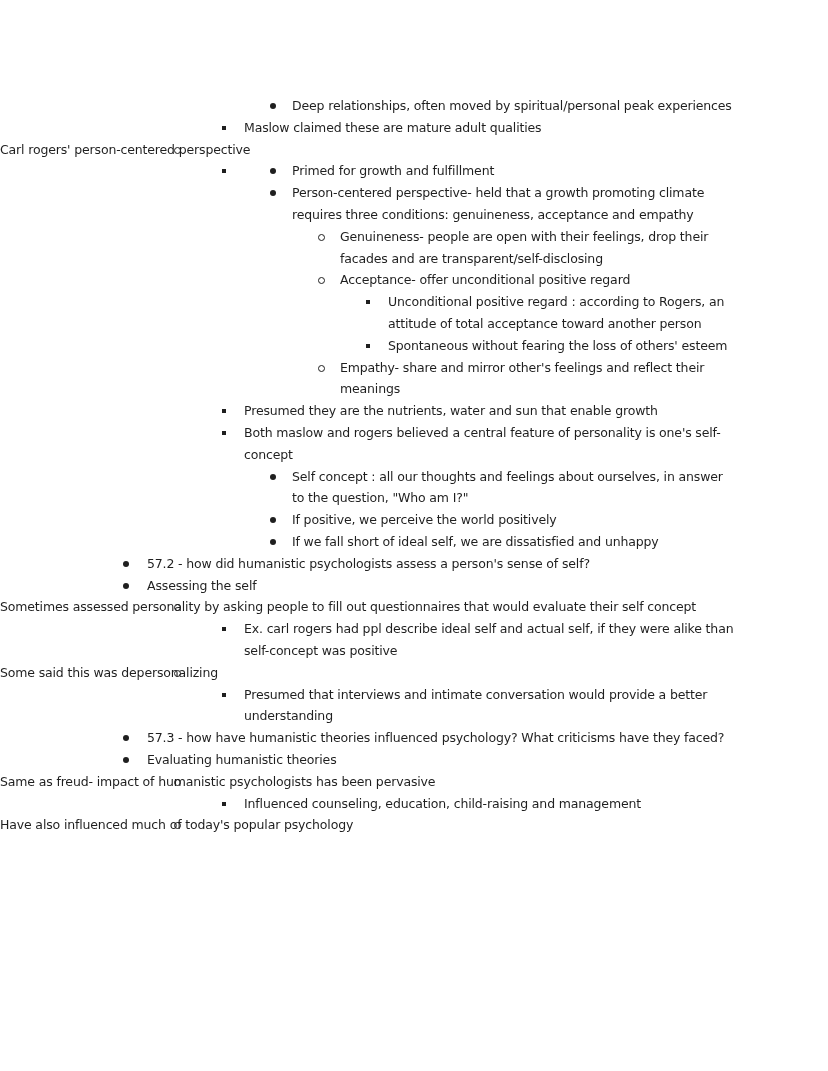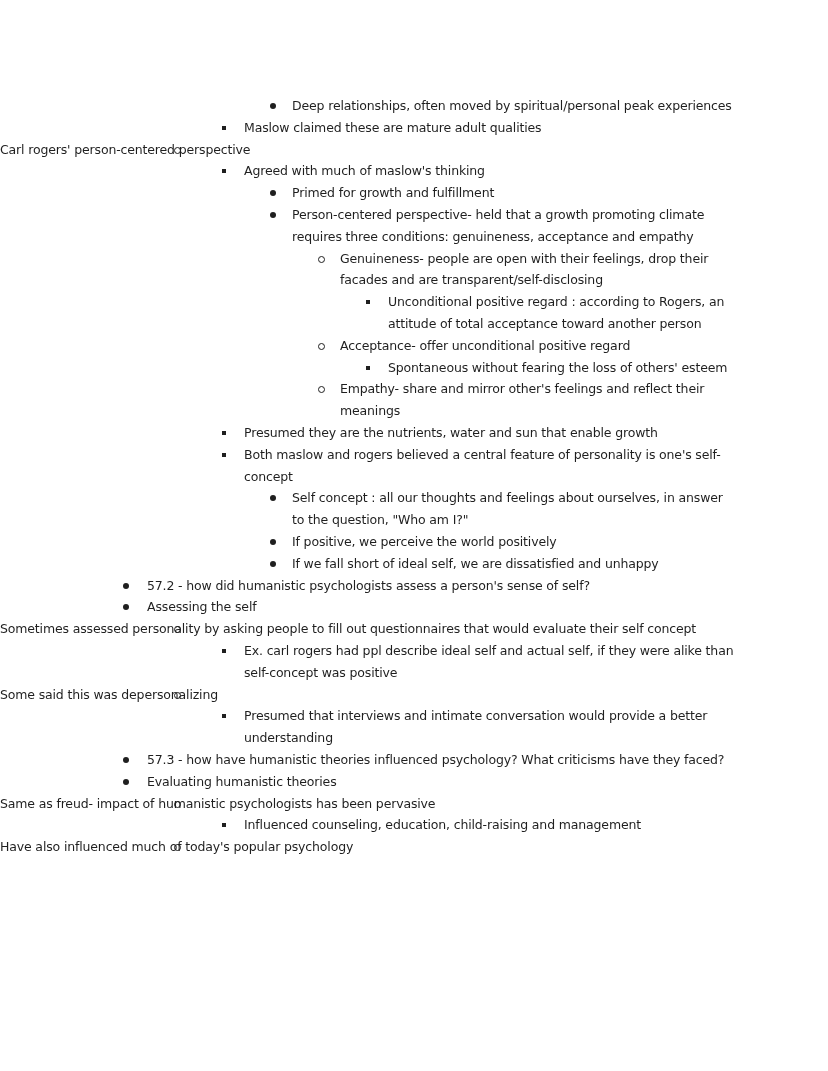--- a/index.html
+++ b/index.html
@@ -71,26 +71,26 @@
   }
 </style>
 </head>
 <body>
 
 <div class="page">
   <div class="notes">
       <div class="item lv3"><span class="bullet b-filled"></span><span>Deep relationships, often moved by spiritual/personal peak experiences</span></div>
       <div class="item lv2"><span class="bullet b-square"></span><span>Maslow claimed these are mature adult qualities</span></div>
       <div class="item lv1"><span class="bullet b-open"></span><span>Carl rogers' person-centered perspective</span></div>
-      <div class="item lv2"><span class="bullet b-square"></span><span>Agreed with much of maslow's thinking</span></div>
+      <div class="item lv2"><span class="bullet b-square"></span></div>
       <div class="item lv3"><span class="bullet b-filled"></span><span>Primed for growth and fulfillment</span></div>
       <div class="item lv3"><span class="bullet b-filled"></span><span>Person-centered perspective- held that a growth promoting climate requires three conditions: genuineness, acceptance and empathy</span></div>
       <div class="item lv4"><span class="bullet b-open"></span><span>Genuineness- people are open with their feelings, drop their facades and are transparent/self-disclosing</span></div>
+      <div class="item lv4"><span class="bullet b-open"></span><span>Acceptance- offer unconditional positive regard</span></div>
       <div class="item lv5"><span class="bullet b-square"></span><span>Unconditional positive regard : according to Rogers, an attitude of total acceptance toward another person</span></div>
-      <div class="item lv4"><span class="bullet b-open"></span><span>Acceptance- offer unconditional positive regard</span></div>
       <div class="item lv5"><span class="bullet b-square"></span><span>Spontaneous without fearing the loss of others' esteem</span></div>
       <div class="item lv4"><span class="bullet b-open"></span><span>Empathy- share and mirror other's feelings and reflect their meanings</span></div>
       <div class="item lv2"><span class="bullet b-square"></span><span>Presumed they are the nutrients, water and sun that enable growth</span></div>
       <div class="item lv2"><span class="bullet b-square"></span><span>Both maslow and rogers believed a central feature of personality is one's self-concept</span></div>
       <div class="item lv3"><span class="bullet b-filled"></span><span>Self concept : all our thoughts and feelings about ourselves, in answer to the question, "Who am I?"</span></div>
       <div class="item lv3"><span class="bullet b-filled"></span><span>If positive, we perceive the world positively</span></div>
       <div class="item lv3"><span class="bullet b-filled"></span><span>If we fall short of ideal self, we are dissatisfied and unhappy</span></div>
       <div class="item lv0"><span class="bullet b-filled"></span><span>57.2 - how did humanistic psychologists assess a person's sense of self?</span></div>
       <div class="item lv0"><span class="bullet b-filled"></span><span>Assessing the self</span></div>
       <div class="item lv1"><span class="bullet b-open"></span><span>Sometimes assessed personality by asking people to fill out questionnaires that would evaluate their self concept</span></div>

